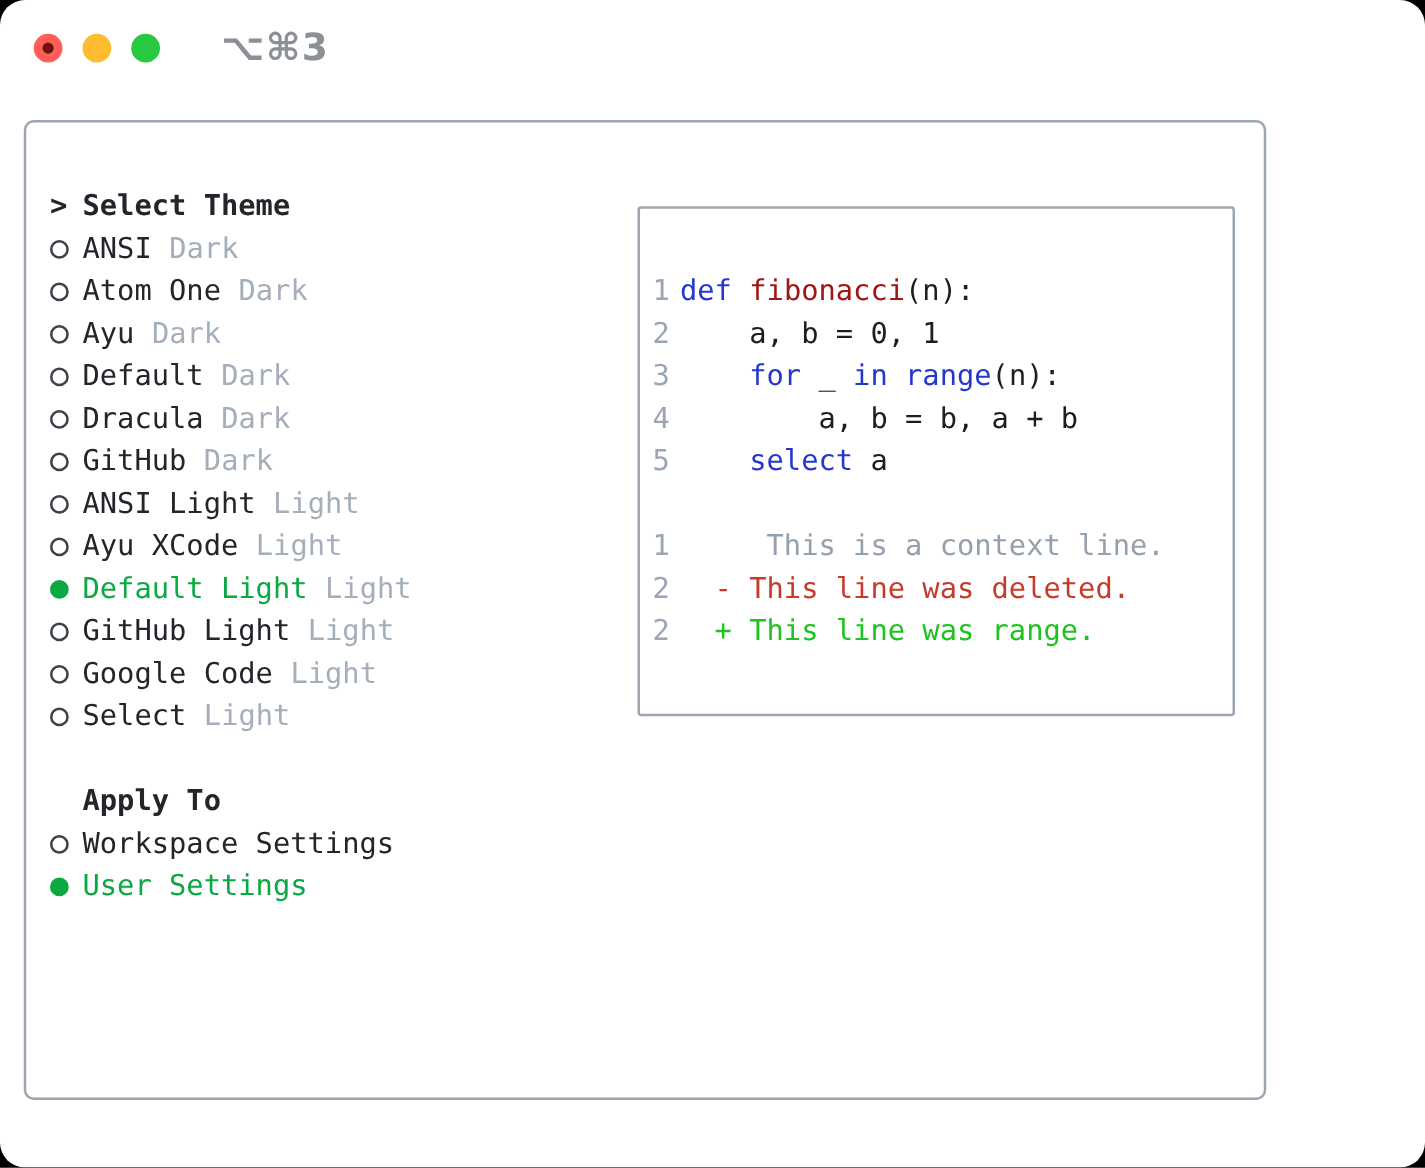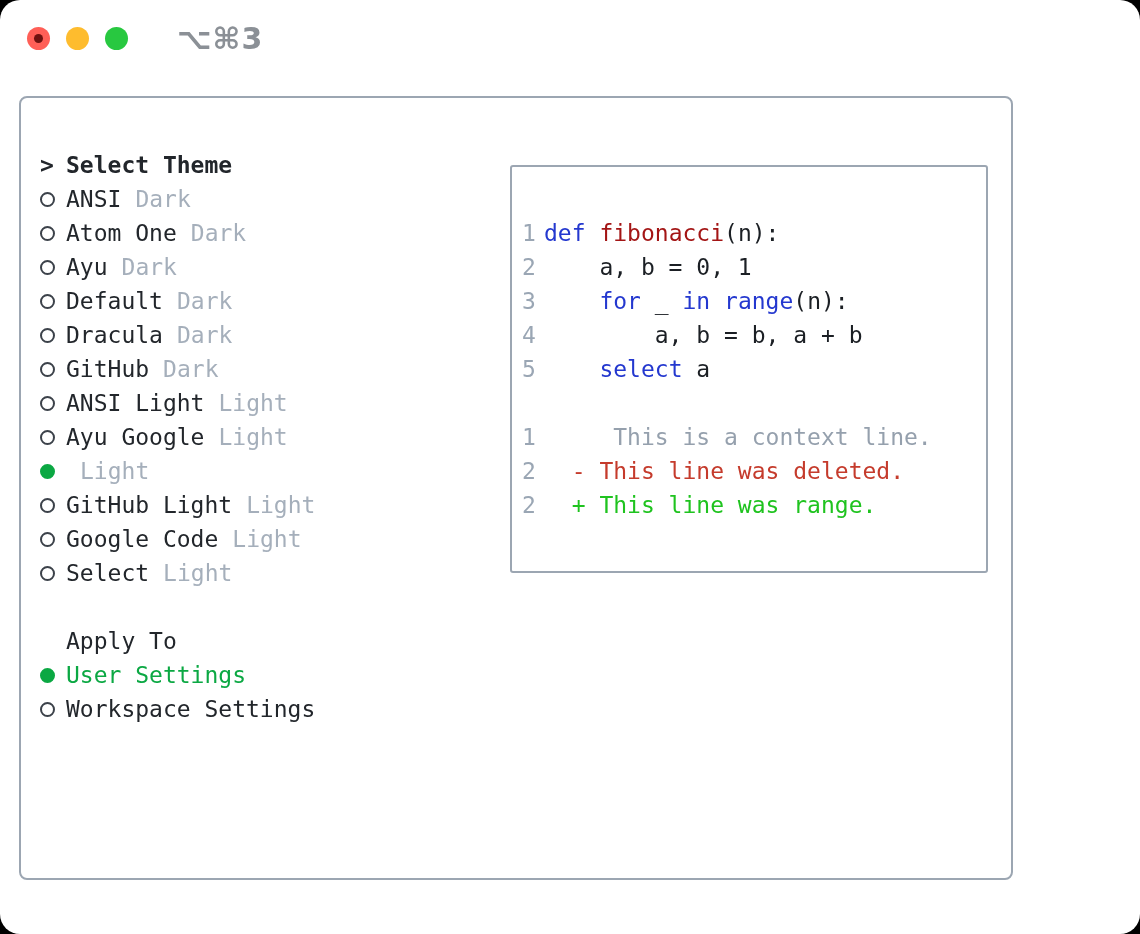--- a/index.html
+++ b/index.html
@@ -18,21 +18,21 @@
   
   .panel{position:absolute;left:19px;top:96px;width:994px;height:784px;box-sizing:border-box;border:2px solid var(--border);border-radius:8px;display:flex;font-size:23px;line-height:34px;color:var(--text);}
   .left-col{width:471px;flex:none;box-sizing:border-box;padding:50px 0 0 19px;}
   .right-col{flex:1;box-sizing:border-box;padding:50px 0 0 12px;}
 
   .row{height:34px;display:flex;align-items:center;white-space:pre;}
   .marker{width:26px;flex:none;display:flex;align-items:center;}
   .spacer{height:34px;}
   .prompt{font-weight:bold;color:var(--text);}
   .section-title{font-weight:bold;color:var(--text);}
-  .plain-title{color:var(--text);}
+  .plain-title{color:var(--text);font-weight:bold;}
 
   .radio{width:15px;height:15px;box-sizing:border-box;border:2px solid var(--radio);border-radius:50%;}
   .selected .radio{background:var(--green-ui);border-color:var(--green-ui);}
   .t-name{color:var(--text);}
   .selected .t-name{color:var(--green-ui);}
   .t-variant{color:var(--muted);margin-left:14px;}
 
   .hint{width:434px;color:var(--muted);margin-top:0;}
 
   
@@ -92,25 +92,25 @@
           <div class="row theme-item">
     <span class="marker"><span class="radio"></span></span>
     <span class="t-name">GitHub</span><span class="t-variant">Dark</span>
   </div>
           <div class="row theme-item">
     <span class="marker"><span class="radio"></span></span>
     <span class="t-name">ANSI Light</span><span class="t-variant">Light</span>
   </div>
           <div class="row theme-item">
     <span class="marker"><span class="radio"></span></span>
-    <span class="t-name">Ayu Google</span><span class="t-variant">Light</span>
+    <span class="t-name">Ayu XCode</span><span class="t-variant">Light</span>
   </div>
           <div class="row theme-item selected">
     <span class="marker"><span class="radio"></span></span>
-    <span class="t-variant">Light</span>
+    <span class="t-name">Default Light</span><span class="t-variant">Light</span>
   </div>
           <div class="row theme-item">
     <span class="marker"><span class="radio"></span></span>
     <span class="t-name">GitHub Light</span><span class="t-variant">Light</span>
   </div>
           <div class="row theme-item">
     <span class="marker"><span class="radio"></span></span>
     <span class="t-name">Google Code</span><span class="t-variant">Light</span>
   </div>
           <div class="row theme-item">
@@ -120,27 +120,27 @@
         </div>
 
       <div class="spacer"></div>
 
       <div class="row">
         <span class="marker"></span>
         <span class="plain-title">Apply To</span>
       </div>
 
       <div id="apply-list">
+          <div class="row apply-item">
+    <span class="marker"><span class="radio"></span></span>
+    <span class="t-name">Workspace Settings</span>
+  </div>
           <div class="row apply-item selected">
     <span class="marker"><span class="radio"></span></span>
     <span class="t-name">User Settings</span>
-  </div>
-          <div class="row apply-item">
-    <span class="marker"><span class="radio"></span></span>
-    <span class="t-name">Workspace Settings</span>
   </div>
         </div>
 
       <div class="spacer"></div>
 
     </div>
 
     <div class="right-col">
       <div class="preview-box">
         <div id="preview-lines">

